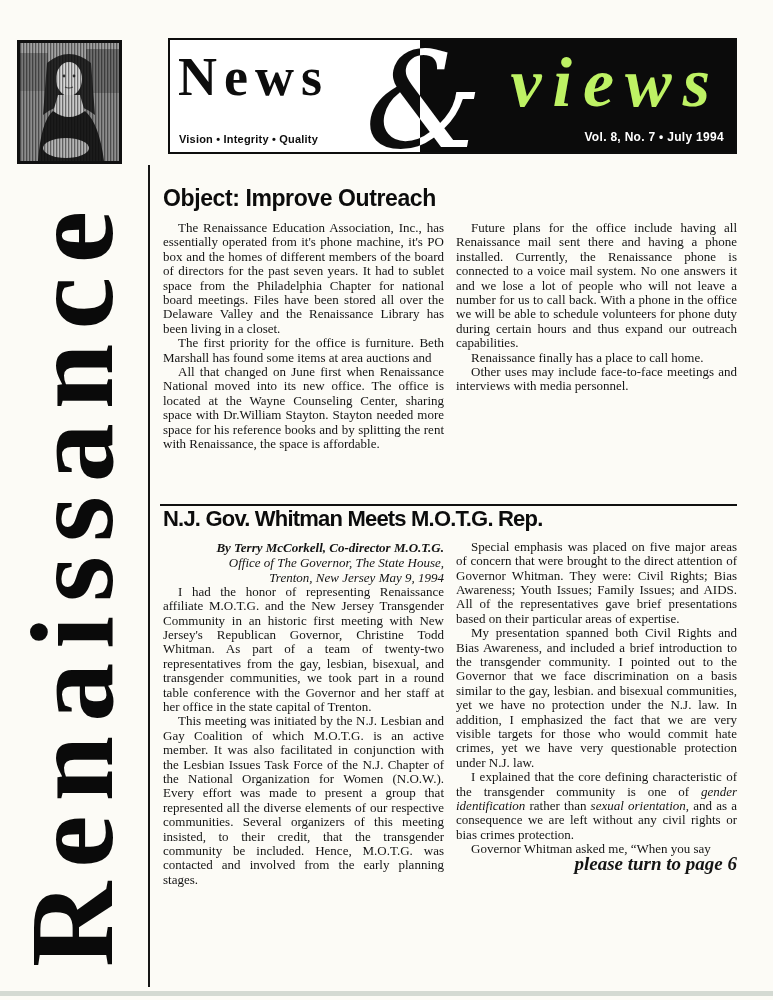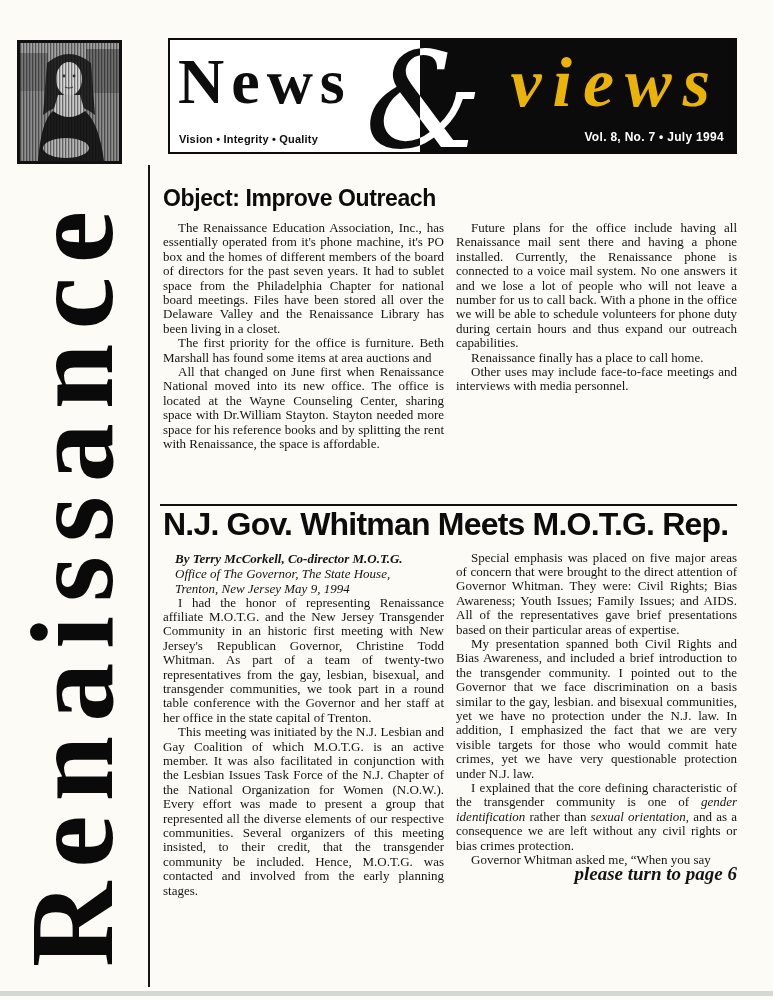--- a/index.html
+++ b/index.html
@@ -11,26 +11,26 @@
   
   .masthead {
     position:absolute; left:168px; top:38px; width:565px; height:112px;
     border:2px solid #0d0d0d; display:flex;
   }
   .mh-left { position:relative; width:250px; background:#ffffff; }
   .mh-right { position:relative; flex:1; background:#0b0b0b; }
   .news-title {
     position:absolute; left:8px; top:10px; line-height:1;
     font-family:"Liberation Serif",serif; font-weight:bold;
-    font-size:64px; letter-spacing:7px; color:#0d0d0d; white-space:nowrap;
+    font-size:54px; letter-spacing:7px; color:#0d0d0d; white-space:nowrap;
   }
   .views-title {
     position:absolute; right:14px; top:8px; line-height:1;
     font-family:"Liberation Serif",serif; font-weight:bold; font-style:italic;
-    font-size:70px; letter-spacing:11px; color:#eab308; white-space:nowrap;
+    font-size:70px; letter-spacing:11px; color:#bef264; white-space:nowrap;
   }
   .amp {
     position:absolute; left:195px; top:-14px; width:130px; height:150px;
     font-family:"DejaVu Serif",serif; font-style:italic; font-size:132px;
     line-height:150px; text-align:left; z-index:3; pointer-events:none;
   }
   .amp-black { color:#0d0d0d; clip-path:inset(0 75px 0 0); }
   .amp-white { color:#ffffff; clip-path:inset(0 0 0 55px); }
   .tagline {
     position:absolute; left:9px; bottom:7px;
@@ -59,31 +59,31 @@
     background:#161616;
   }
   
   .article1 { position:absolute; left:163px; top:167px; width:574px; }
   .article2-rule { position:absolute; left:160px; top:504px; width:577px; height:2px; background:#101010; }
   .article2 { position:absolute; left:163px; top:507px; width:574px; }
   .headline {
     margin:0; font-family:"Liberation Sans",sans-serif; font-weight:bold;
     font-size:29px; letter-spacing:-0.6px; line-height:1.08; color:#0c0c0c;
   }
-  .headline-lg { font-size:32px; letter-spacing:-0.8px; }
+  .headline-lg { font-size:22px; letter-spacing:-0.8px; }
   .subhead {
     margin:18px 0 0 0; font-family:"Liberation Sans",sans-serif; font-weight:bold;
     font-size:23px; letter-spacing:-0.4px; color:#0c0c0c;
   }
   .cols { display:flex; gap:12px; margin-top:9px; }
   .col { width:281px; font-size:13px; line-height:14.4px; text-align:justify; }
   .col p { margin:0; }
   .col p.indent { text-indent:15px; }
   .byline-block { margin:0 0 0 12px; font-style:italic; line-height:15px; }
-  .byline-block p { margin:0; text-align:left; }
+  .byline-block p { margin:0; text-align:right; }
   .byline-bold { font-weight:bold; }
   .turn-line {
     margin-top:22px; text-align:right; font-weight:bold; font-style:italic;
     font-size:19px;
   }
   .scan-bottom {
     position:absolute; left:0; top:991px; width:773px; height:5px;
     background:#ccd4cd; opacity:0.85;
   }
 </style>

